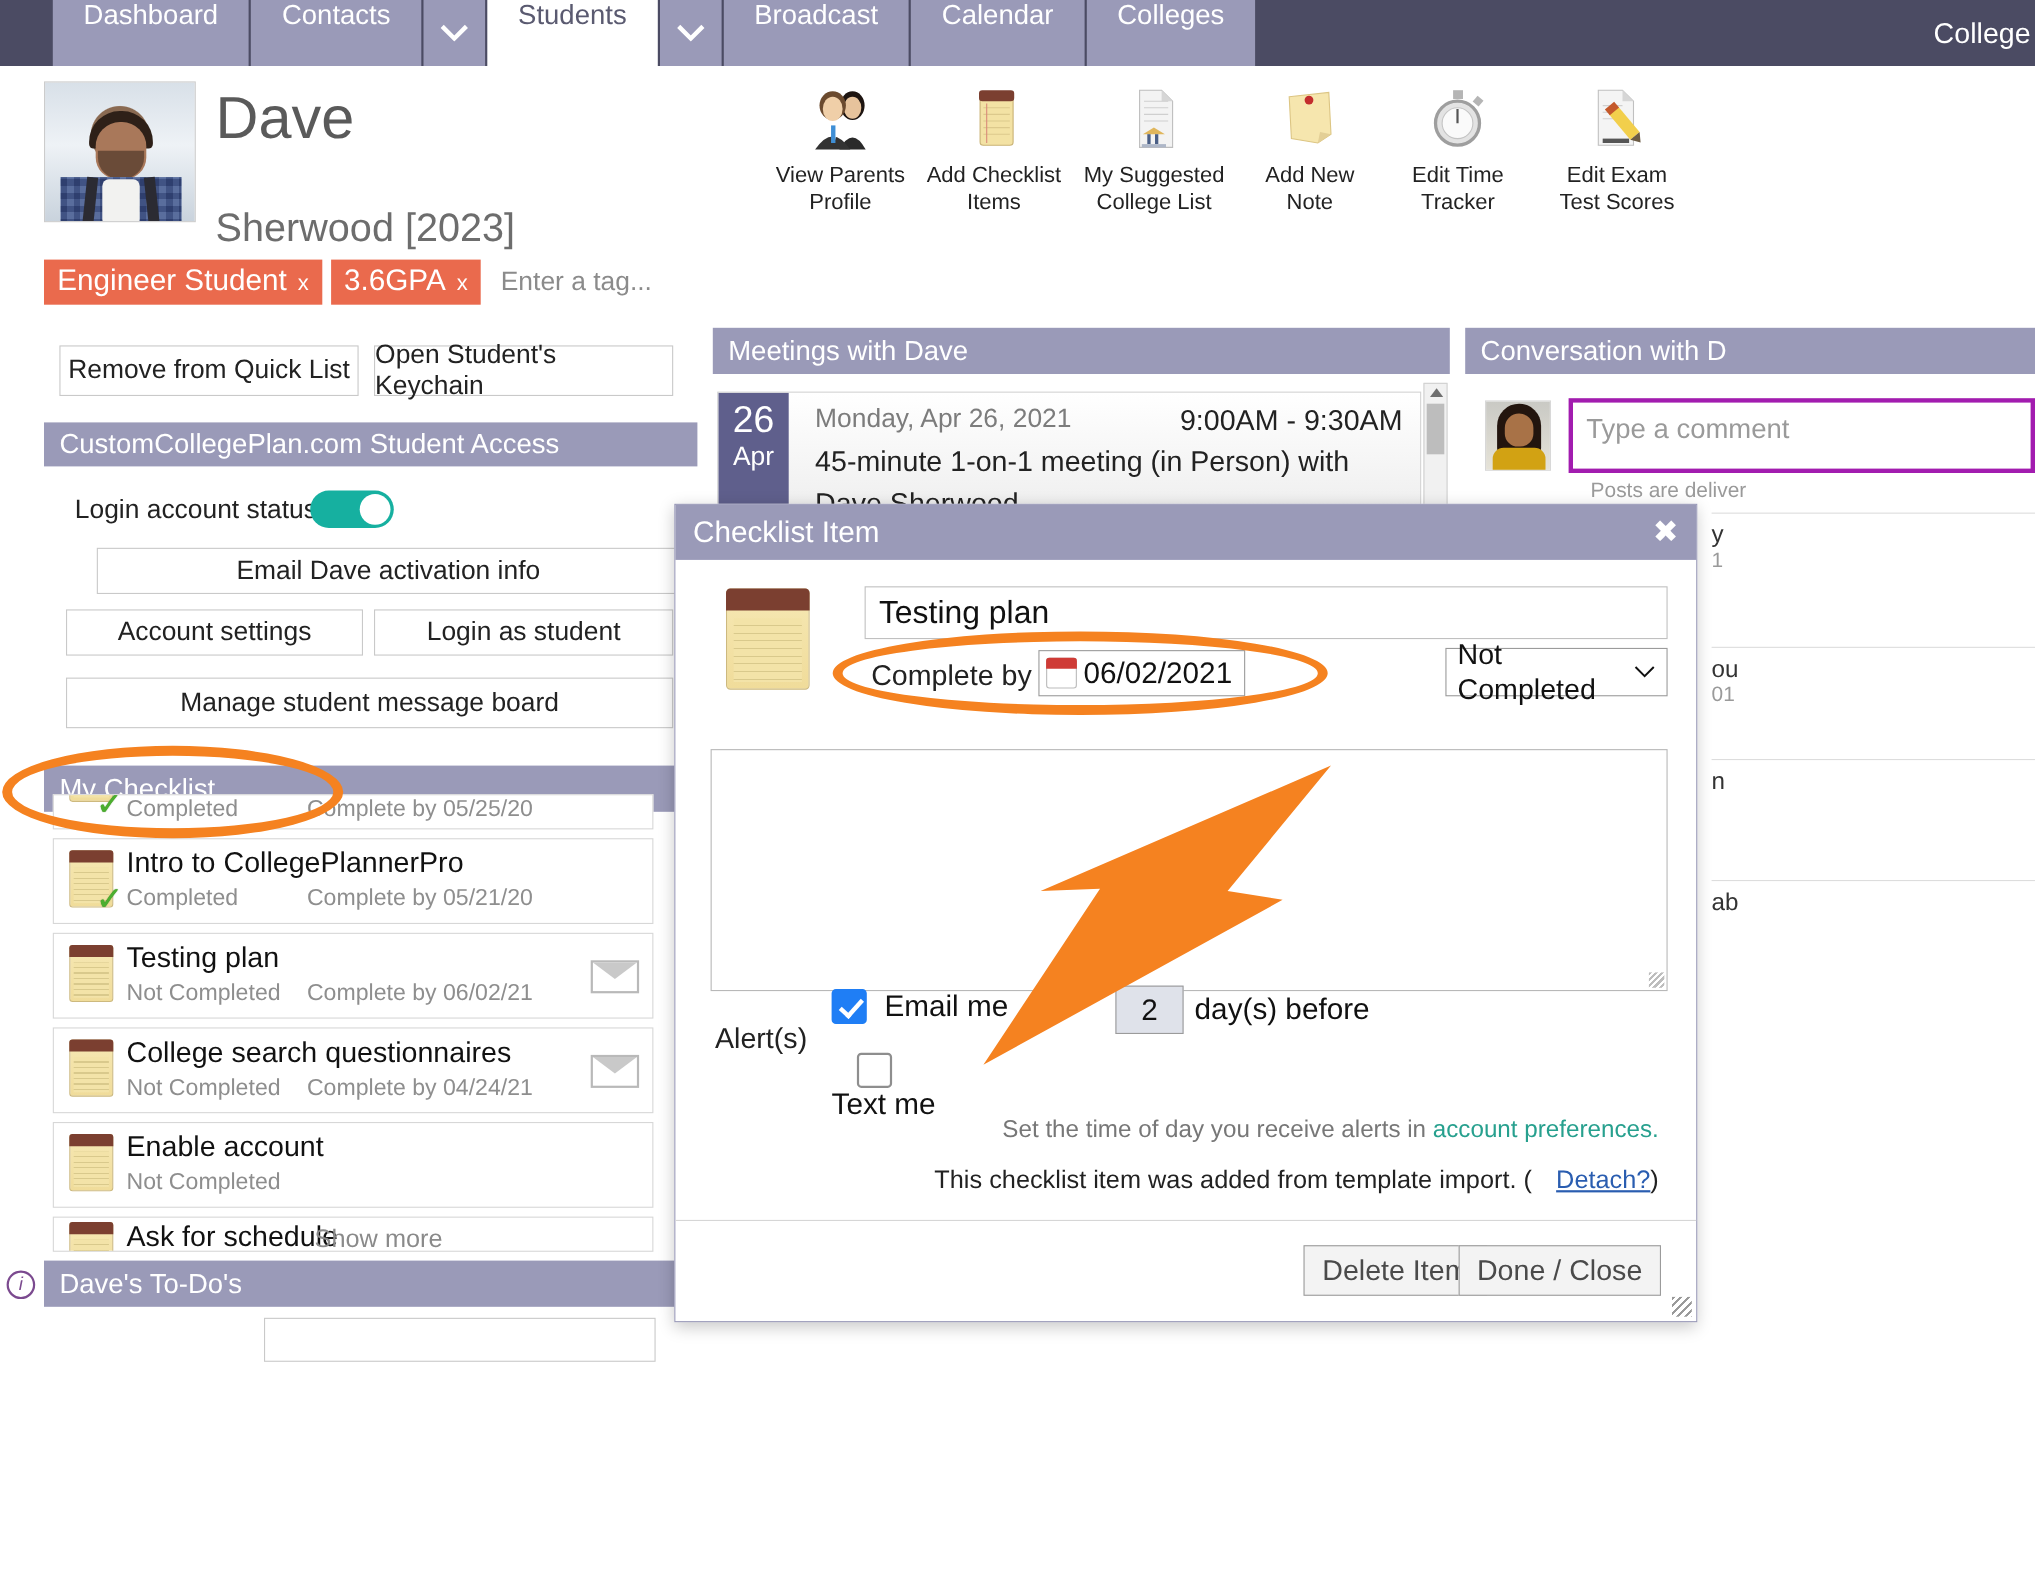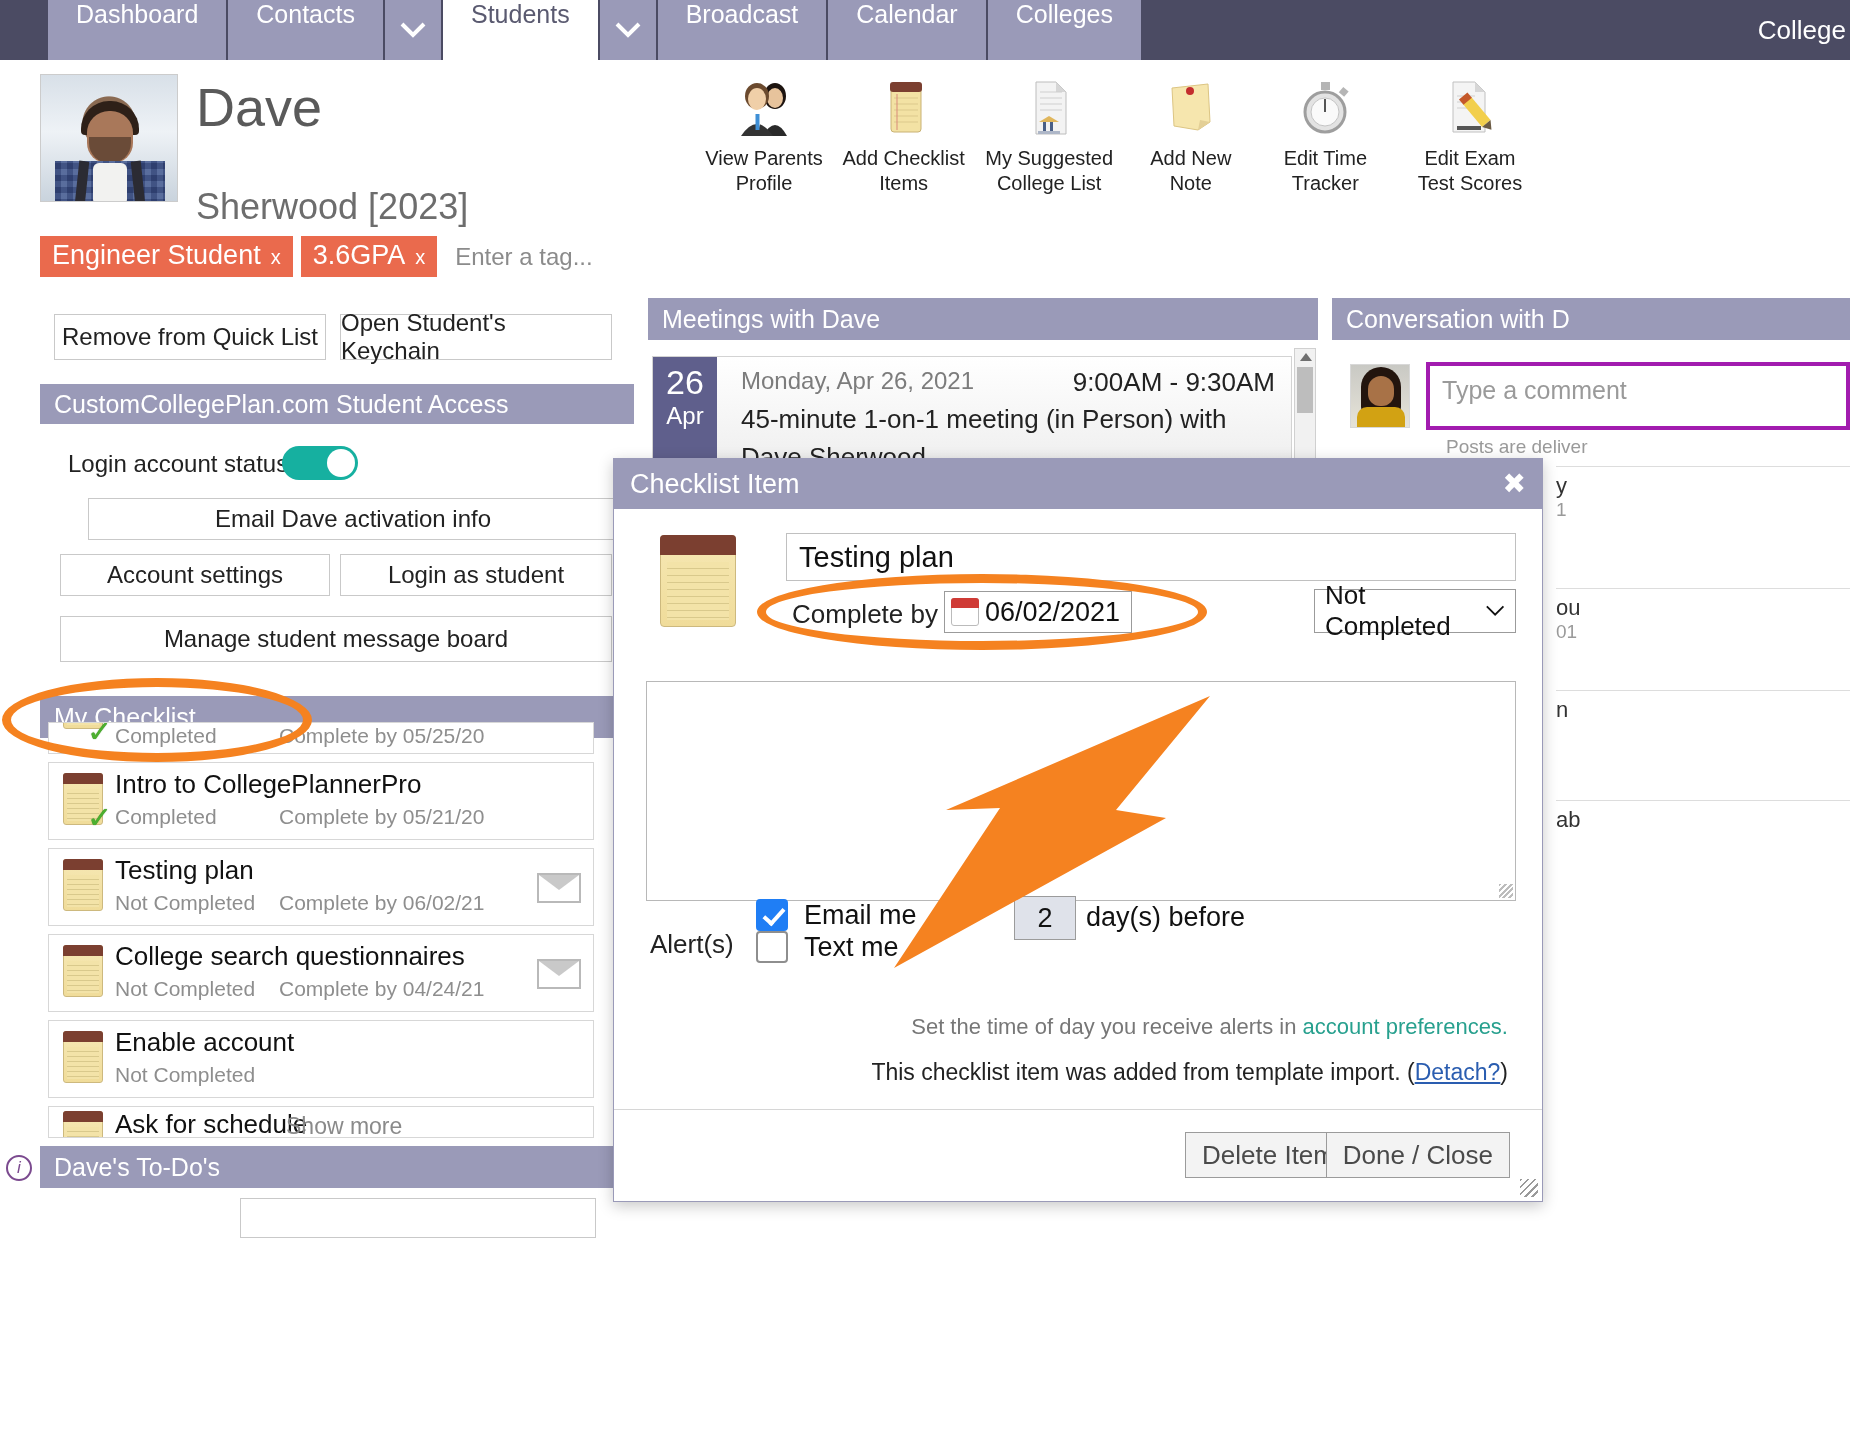--- a/index.html
+++ b/index.html
@@ -217,41 +217,41 @@
   #notes-label { position:absolute; left:32px; top:190px; font-size:26px; color:#222;margin-top:29px; }
   #notes-box {
     position:absolute; left:32px; top:222px; width:870px; height:220px;
     border:1px solid #b8b8b8; background:#fff;
   }
   #notes-box .resize { position:absolute; right:2px; bottom:2px; width:14px; height:14px;
     background:repeating-linear-gradient(135deg,#bdbdbd 0 2px,transparent 2px 4px); }
   #alerts-label { position:absolute; left:36px; top:470px; font-size:26px; color:#222; }
   .ck-row { position:absolute; display:flex; align-items:center; }
   #row-email { left:142px; top:440px; }
-  #row-text  { left:142px; top:472px; }
+  #row-text  { left:142px; top:498px;flex-direction:column; }
   .ck {
     width:32px; height:32px; border:2px solid #8e8e8e; border-radius:4px;
     background:#fff; margin-right:16px; position:relative; cursor:pointer;
   }
   .ck.on { background:#1f7ef5; border-color:#1f7ef5; }
   .ck.on::after {
     content:""; position:absolute; left:10px; top:3px; width:8px; height:17px;
     border:solid #fff; border-width:0 4px 4px 0; transform:rotate(42deg);
   }
   .ck-label { font-size:27px; color:#111; }
   #days-box {
     position:absolute; left:400px; top:437px; width:62px; height:44px;
     border:1px solid #9b9b9b; background:#dfe2ea; font-size:27px; color:#111;
     display:flex; align-items:center; justify-content:center;
   }
   #days-after { position:absolute; left:472px; top:443px; font-size:27px; color:#111; }
   #pref-line { position:absolute; right:34px; top:555px; font-size:22px; color:#777; text-align:right; }
   #pref-line .lnk { color:#27a08e; }
   #tmpl-line { position:absolute; right:34px; top:600px; font-size:23px; color:#222; text-align:right; }
-  #tmpl-line .lnk { color:#2a5db0; text-decoration:underline; cursor:pointer; }
+  #tmpl-line .lnk { color:#2a5db0; text-decoration:underline; cursor:pointer;margin-left:22px; }
   #modal-footer { position:absolute; left:0; right:0; bottom:0; height:92px; border-top:1px solid #d6d6d6; }
   .modal-btn {
     position:absolute; top:22px; height:46px; border:1px solid #9b9b9b; background:#f3f3f3;
     font-size:26px; color:#4a4a4a; display:flex; align-items:center; justify-content:center;
     padding:0 16px; cursor:pointer;
   }
   #btn-delete-item { right:190px; }
   #btn-done-close  { right:32px; }
   #modal-resize { position:absolute; right:4px; bottom:4px; width:18px; height:18px;
     background:repeating-linear-gradient(135deg,#9a9a9a 0 2px,transparent 2px 5px); }

